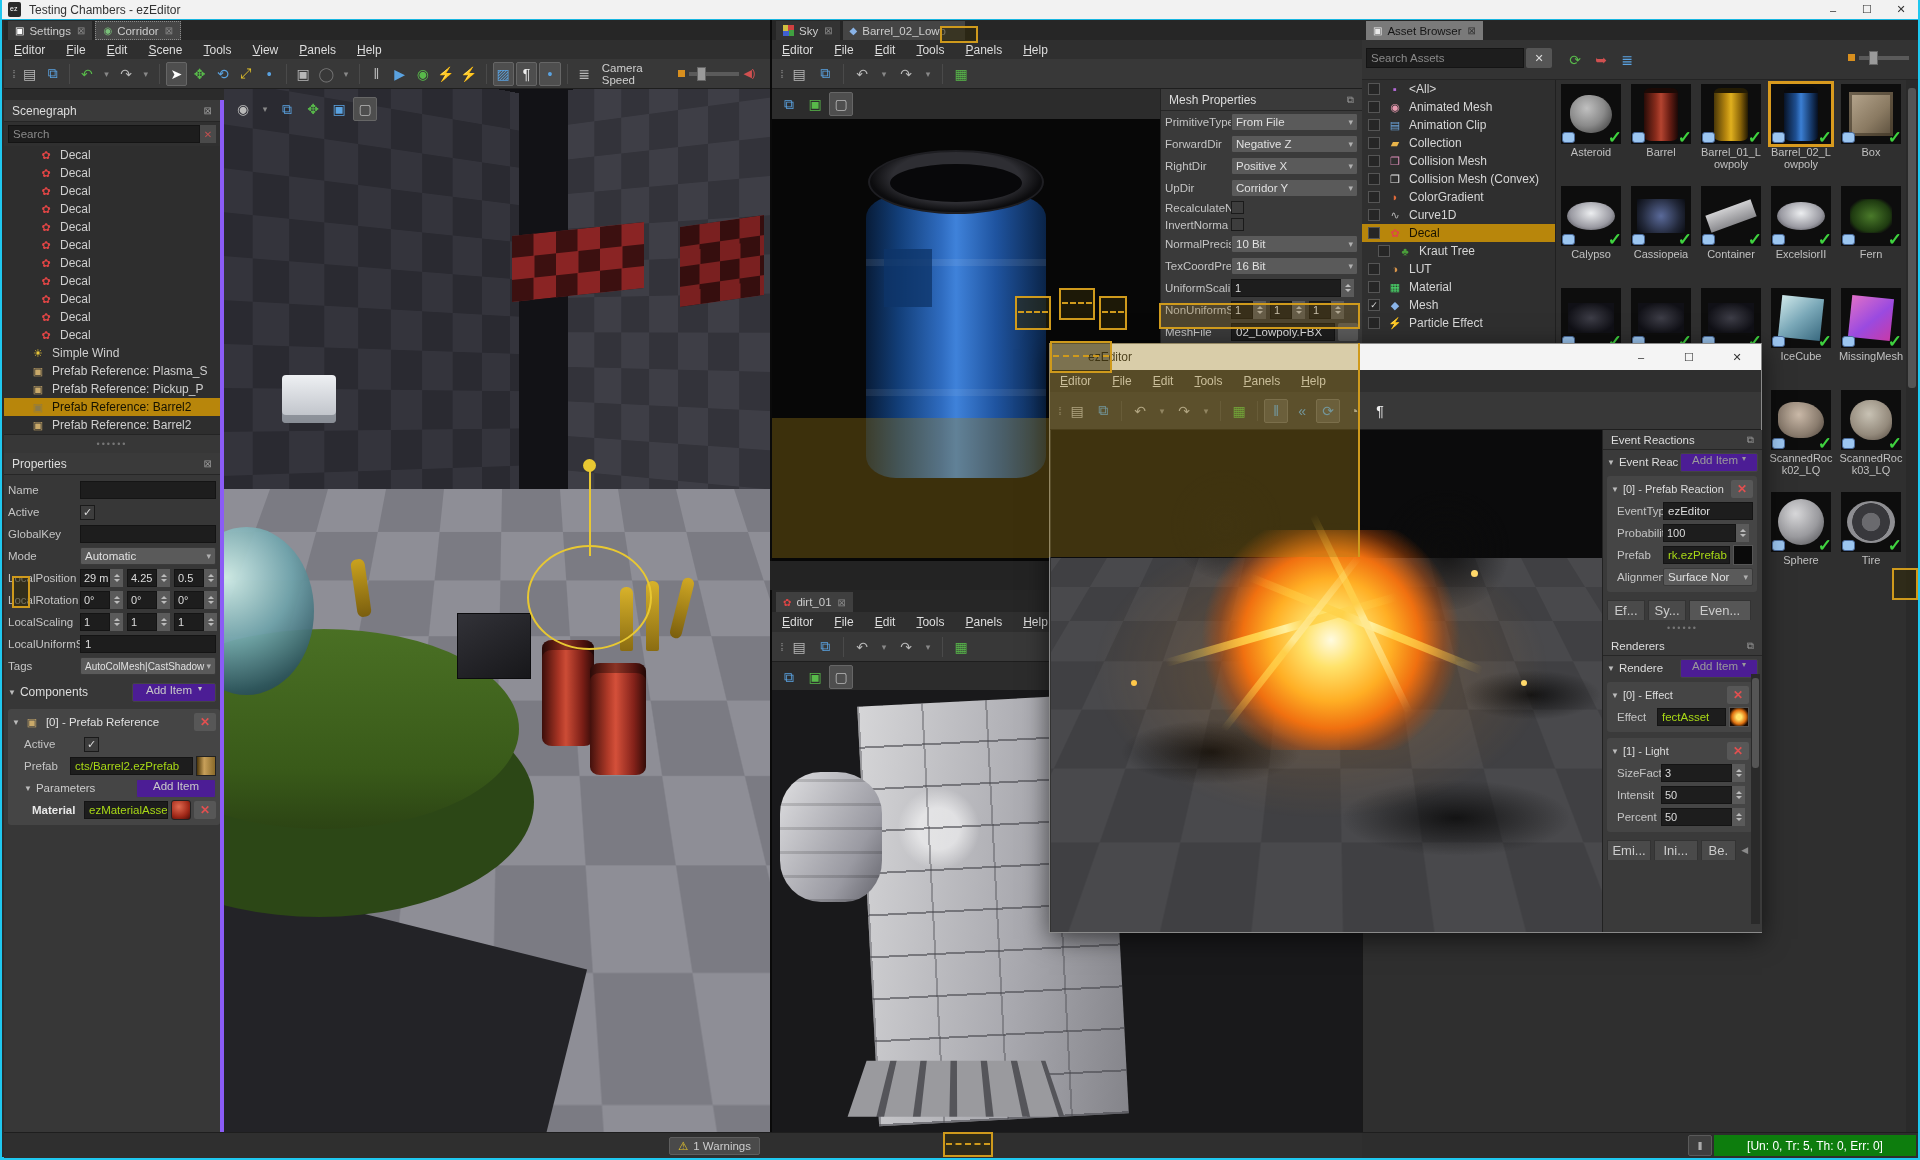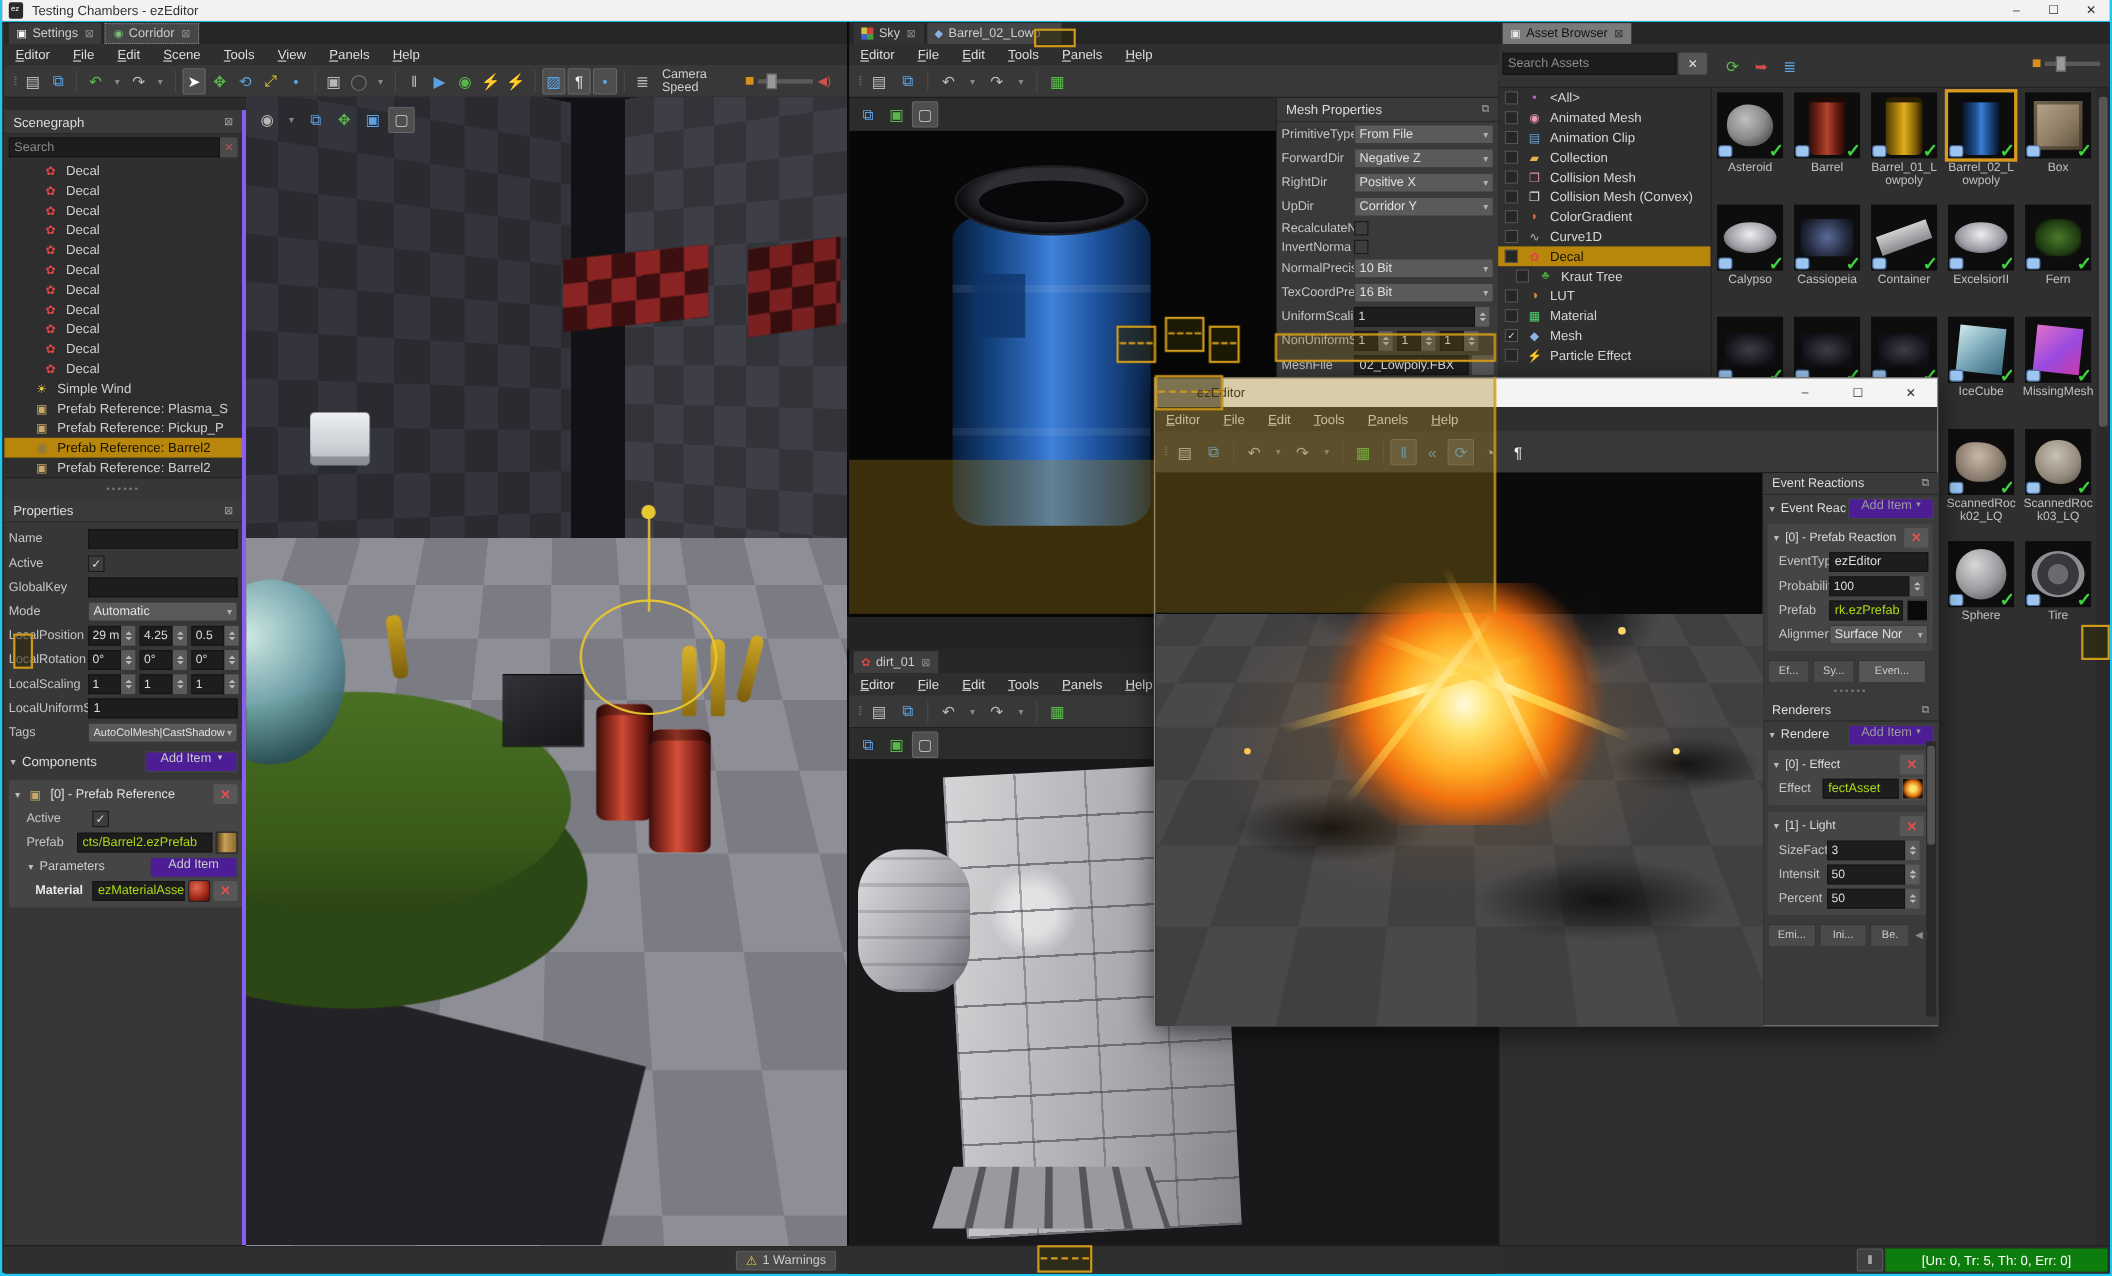--- a/index.html
+++ b/index.html
@@ -74,21 +74,21 @@
 .bmesh{position:absolute;left:1px;bottom:1px;width:13px;height:11px;background:#9cc6f0;border:1px solid #4a6a9a;border-radius:3px}
 .bchk{position:absolute;right:-1px;bottom:-4px;color:#3fd23f;font-size:17px;font-weight:bold}
 .alab{width:66px;font-size:11px;color:#c0c0c0;text-align:center;line-height:1.12;word-break:break-all;margin-top:2px}
 .statline{font-family:"DejaVu Sans Mono",monospace;font-size:13px;color:#ece4bc;height:16.5px;white-space:nowrap}
 .ovl{position:absolute;background:rgba(165,128,24,.34);z-index:30;pointer-events:none}
 .ghost{position:absolute;border:2px solid #cf9a1c;background:rgba(48,40,8,.55);z-index:40}
 .ghost.dash::after{content:"";position:absolute;left:1px;right:1px;top:42%;border-top:2px dashed #cf9a1c}
 .fwin{z-index:20;border:1px solid #8a8a8a;box-shadow:0 6px 24px rgba(0,0,0,.6);background:#333}
 .gbox{position:absolute;background:#454545;border-radius:3px}
 .ghead{display:flex;align-items:center;height:22px;padding:0 4px;font-size:11.5px;color:#ddd}
-.tabbtn{background:#4a4a4a;border:1px solid #333;border-bottom:none;color:#ccc;font-size:10px;height:20px;display:flex;align-items:center;justify-content:center;padding:0 6px;margin-right:3px}
+.tabbtn{background:#4a4a4a;border:1px solid #333;border-bottom:none;color:#ccc;font-size:13px;height:20px;display:flex;align-items:center;justify-content:center;padding:0 6px;margin-right:3px}
 .scroll{background:#2a2a2a}
 .scroll .thm{position:absolute;background:#555;border-radius:3px}
 .slider{display:flex;align-items:center}
 .slider .om{width:7px;height:7px;background:#d88f1e;margin-right:4px}
 .slider .trk{width:50px;height:4px;background:#5a5a5a;position:relative}
 .slider .hnd{position:absolute;top:-5px;width:9px;height:14px;background:#9a9a9a;border:1px solid #666}
 </style>
 </head>
 <body>
 

